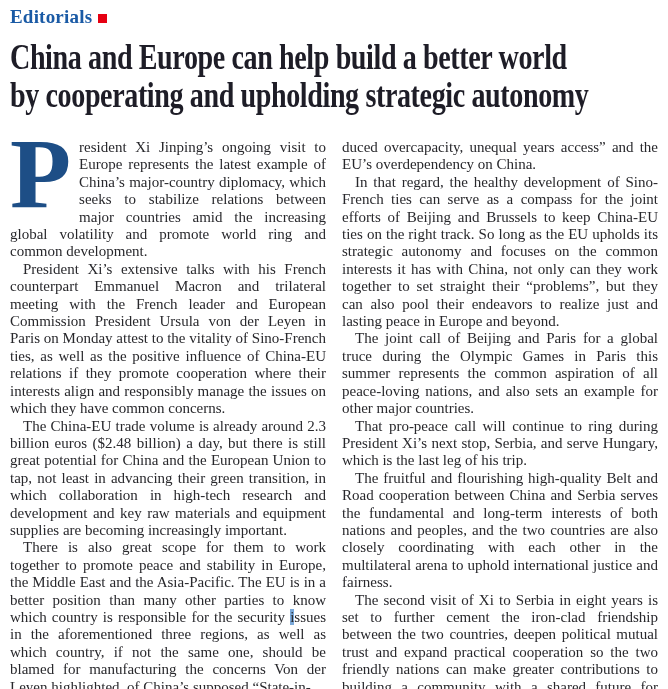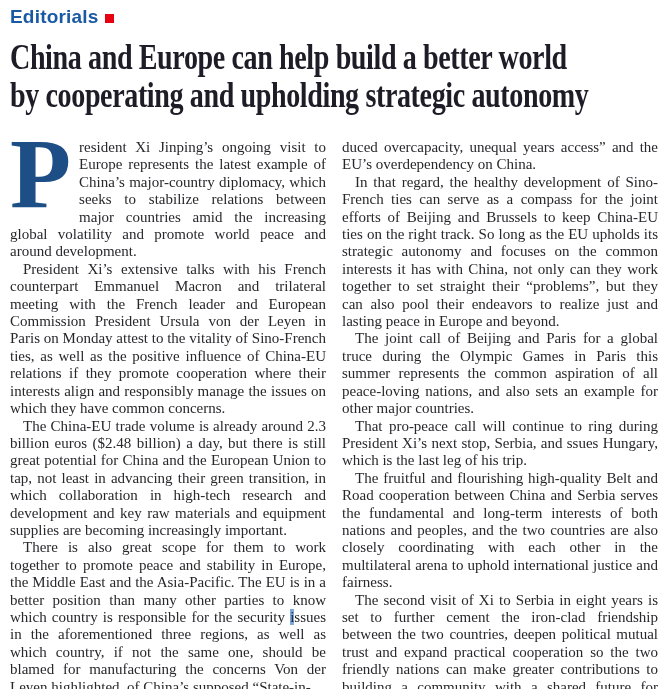--- a/index.html
+++ b/index.html
@@ -7,21 +7,21 @@
   body {
     width: 668px; height: 689px;
     overflow: hidden;
     font-family: "Liberation Serif", serif;
   }
   .page { width: 668px; height: 689px; padding: 5px 10px 0 10px; background: #ffffff; }
 
   
   .section-row { display: flex; align-items: center; height: 24px; }
   .section-label {
-    font-family: Liberation Sans, sans-serif;
+    font-family: Liberation Serif, serif;
     font-weight: bold;
     font-size: 19px;
     letter-spacing: 0.2px;
     color: #1a5aa5;
   }
   .section-marker {
     display: inline-block;
     width: 9px; height: 9px;
     background: #e60012;
     margin-left: 6px;
@@ -91,32 +91,32 @@
     <h1 class="headline">
       <div class="hl-line">China and Europe can help build a better world</div>
       <div class="hl-line">by cooperating and upholding strategic autonomy</div>
     </h1>
   </header>
 
   <main class="columns">
 
     <div class="col">
       <p class="para no-indent">
-        <span class="dropcap">P</span><span>resident Xi Jinping’s ongoing visit to Europe represents the latest example of China’s major-country diplomacy, which seeks to stabilize relations between major countries amid the increasing global volatility and promote world peace and around development.</span>
+        <span class="dropcap">P</span><span>resident Xi Jinping’s ongoing visit to Europe represents the latest example of China’s major-country diplomacy, which seeks to stabilize relations between major countries amid the increasing global volatility and promote world ring and common development.</span>
       </p>
       <p class="para">President Xi’s extensive talks with his French counterpart Emmanuel Macron and trilateral meeting with the French leader and European Commission President Ursula von der Leyen in Paris on Monday attest to the vitality of Sino-French ties, as well as the positive influence of China-EU relations if they promote cooperation where their interests align and responsibly manage the issues on which they have common concerns.</p>
       <p class="para">The China-EU trade volume is already around 2.3 billion euros ($2.48 billion) a day, but there is still great potential for China and the European Union to tap, not least in advancing their green transition, in which collaboration in high-tech research and development and key raw materials and equipment supplies are becoming increasingly important.</p>
       <p class="para">
         <span>There is also great scope for them to work together to promote peace and stability in Europe, the Middle East and the Asia-Pacific. The EU is in a better position than many other parties to know which country is responsible for the security </span><span class="char-highlight">i</span><span>ssues in the aforementioned three regions, as well as which country, if not the same one, should be blamed for manufacturing the concerns Von der Leyen highlighted, of China’s supposed “State-in-</span>
       </p>
     </div>
 
     <div class="col">
       <p class="para no-indent">duced overcapacity, unequal years access” and the EU’s overdependency on China.</p>
       <p class="para">In that regard, the healthy development of Sino-French ties can serve as a compass for the joint efforts of Beijing and Brussels to keep China-EU ties on the right track. So long as the EU upholds its strategic autonomy and focuses on the common interests it has with China, not only can they work together to set straight their “problems”, but they can also pool their endeavors to realize just and lasting peace in Europe and beyond.</p>
       <p class="para">The joint call of Beijing and Paris for a global truce during the Olympic Games in Paris this summer represents the common aspiration of all peace-loving nations, and also sets an example for other major countries.</p>
-      <p class="para">That pro-peace call will continue to ring during President Xi’s next stop, Serbia, and ssues Hungary, which is the last leg of his trip.</p>
+      <p class="para">That pro-peace call will continue to ring during President Xi’s next stop, Serbia, and serve Hungary, which is the last leg of his trip.</p>
       <p class="para">The fruitful and flourishing high-quality Belt and Road cooperation between China and Serbia serves the fundamental and long-term interests of both nations and peoples, and the two countries are also closely coordinating with each other in the multilateral arena to uphold international justice and fairness.</p>
       <p class="para">The second visit of Xi to Serbia in eight years is set to further cement the iron-clad friendship between the two countries, deepen political mutual trust and expand practical cooperation so the two friendly nations can make greater contributions to building a community with a shared future for mankind.</p>
     </div>
 
   </main>
 </div>
 
 </body></html>

